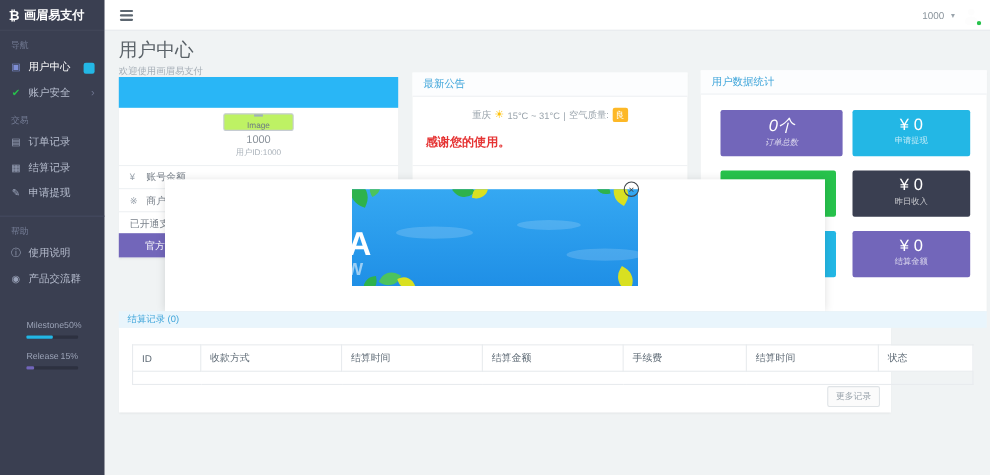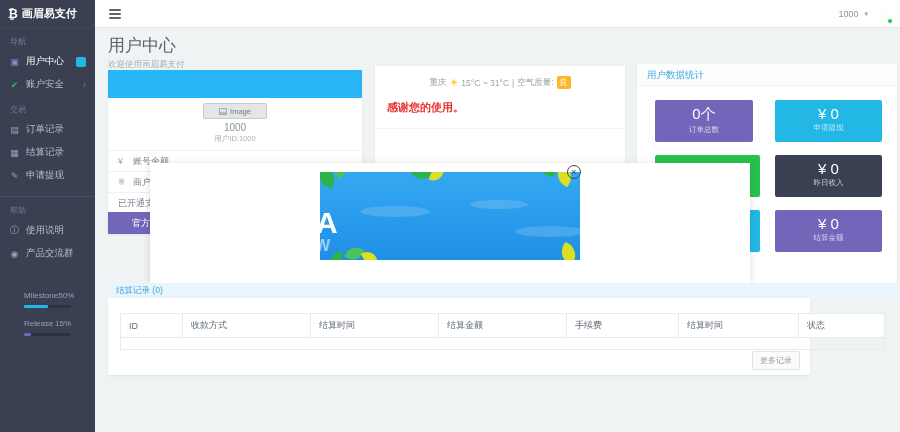--- a/index.html
+++ b/index.html
@@ -51,22 +51,22 @@
   .page-head { position:absolute; left:108px; top:34px; }
   .page-title { font-size:17px; font-weight:400; color:#5a6268; }
   .page-sub { font-size:8.5px; color:#a5aeb6; margin-top:2px; }
 
   .card { background:#fff; box-shadow:0 1px 2px rgba(0,0,0,.07); }
 
   
   .card-profile { position:absolute; left:108px; top:70px; width:254px; height:164px; }
   .p-banner { height:28px; background:#29b6f6; }
   .img-ph { width:64px; height:16px; margin:5px auto 3px; border:1px solid #c6ccd2; border-radius:2px;
-            background:#e5e5e5; display:flex; align-items:center; justify-content:center; gap:3px;
-            font-size:7.5px; color:#6d7a84; }
+            background:#bef264; display:flex; align-items:center; justify-content:center; gap:3px;
+            font-size:7.5px; color:#6d7a84;flex-direction:column; }
   .img-ph .mini { width:8px; height:7px; border:1px solid #9fb0ba;
                   background:linear-gradient(180deg,#cfe6f5 55%,#9fd08a 55%); }
   .p-name { text-align:center; font-size:10px; color:#8b939b; }
   .p-id { text-align:center; font-size:7.5px; color:#aab2ba; margin-top:1px; }
   .p-rows { margin-top:6px; }
   .p-row { height:21px; display:flex; align-items:center; gap:6px; border-top:1px solid #eef1f3;
            font-size:9px; color:#7a828b; padding:0 10px; }
   .p-row .ric { width:9px; color:#98a1ab; font-size:8.5px; }
   .p-btn { position:absolute; left:0; bottom:0; width:100%; height:22px; background:#7266ba; color:#fff;
            font-size:9px; line-height:22px; text-align:left; padding-left:24px; border:none; cursor:pointer; }
@@ -82,21 +82,21 @@
   .ann-msg { margin:11px 12px 0; font-size:11px; font-weight:bold; color:#e53333; }
   .ann-div { margin:13px 0 0; border-top:1px solid #f0f2f4; }
 
   
   .card-stats { position:absolute; left:637px; top:64px; width:260px; height:219px; }
   .tile { position:absolute; height:42px; border-radius:2px; color:#fff; text-align:center; overflow:hidden; }
   .tile .val { font-size:15px; margin-top:5px; font-weight:400; }
   .tile .lbl { font-size:7.5px; opacity:.72; margin-top:1px; }
   .t-purple { background:#7266ba; } .t-cyan { background:#23b7e5; }
   .t-dark { background:#3a3f51; } .t-green { background:#27c24c; }
-  .tl1 { left:18px; top:36px; width:98px; }
+  .tl1 { left:18px; top:36px; width:111px;font-style:italic; }
   .tr1 { left:138px; top:36px; width:107px; }
   .tl2 { left:18px; top:91px; width:105px; }
   .tr2 { left:138px; top:91px; width:107px; }
   .tl3 { left:18px; top:146px; width:105px; }
   .tr3 { left:138px; top:146px; width:107px; }
 
   
   .modal { position:absolute; left:150px; top:163px; width:600px; height:120px; background:#fff;
            box-shadow:0 1px 8px rgba(0,0,0,.13); z-index:50; }
   .ad-img { position:absolute; left:170px; top:9px; width:260px; height:88px; overflow:hidden;
@@ -227,20 +227,21 @@
         <span>商户状态</span>
       </div>
       <div class="p-row">
         <span>已开通支付</span>
       </div>
     </div>
     <button class="p-btn">官方交流群</button>
   </div>
 
   <div class="card card-ann">
+    <div class="card-head">最新公告</div>
     <div class="weather">
       <span>重庆</span>
       <span class="sun">☀</span>
       <span>15°C ~ 31°C</span>
       <span>|</span>
       <span>空气质量:</span>
       <span class="air-badge">良</span>
     </div>
     <div class="ann-msg">感谢您的使用。</div>
     <div class="ann-div"></div>

